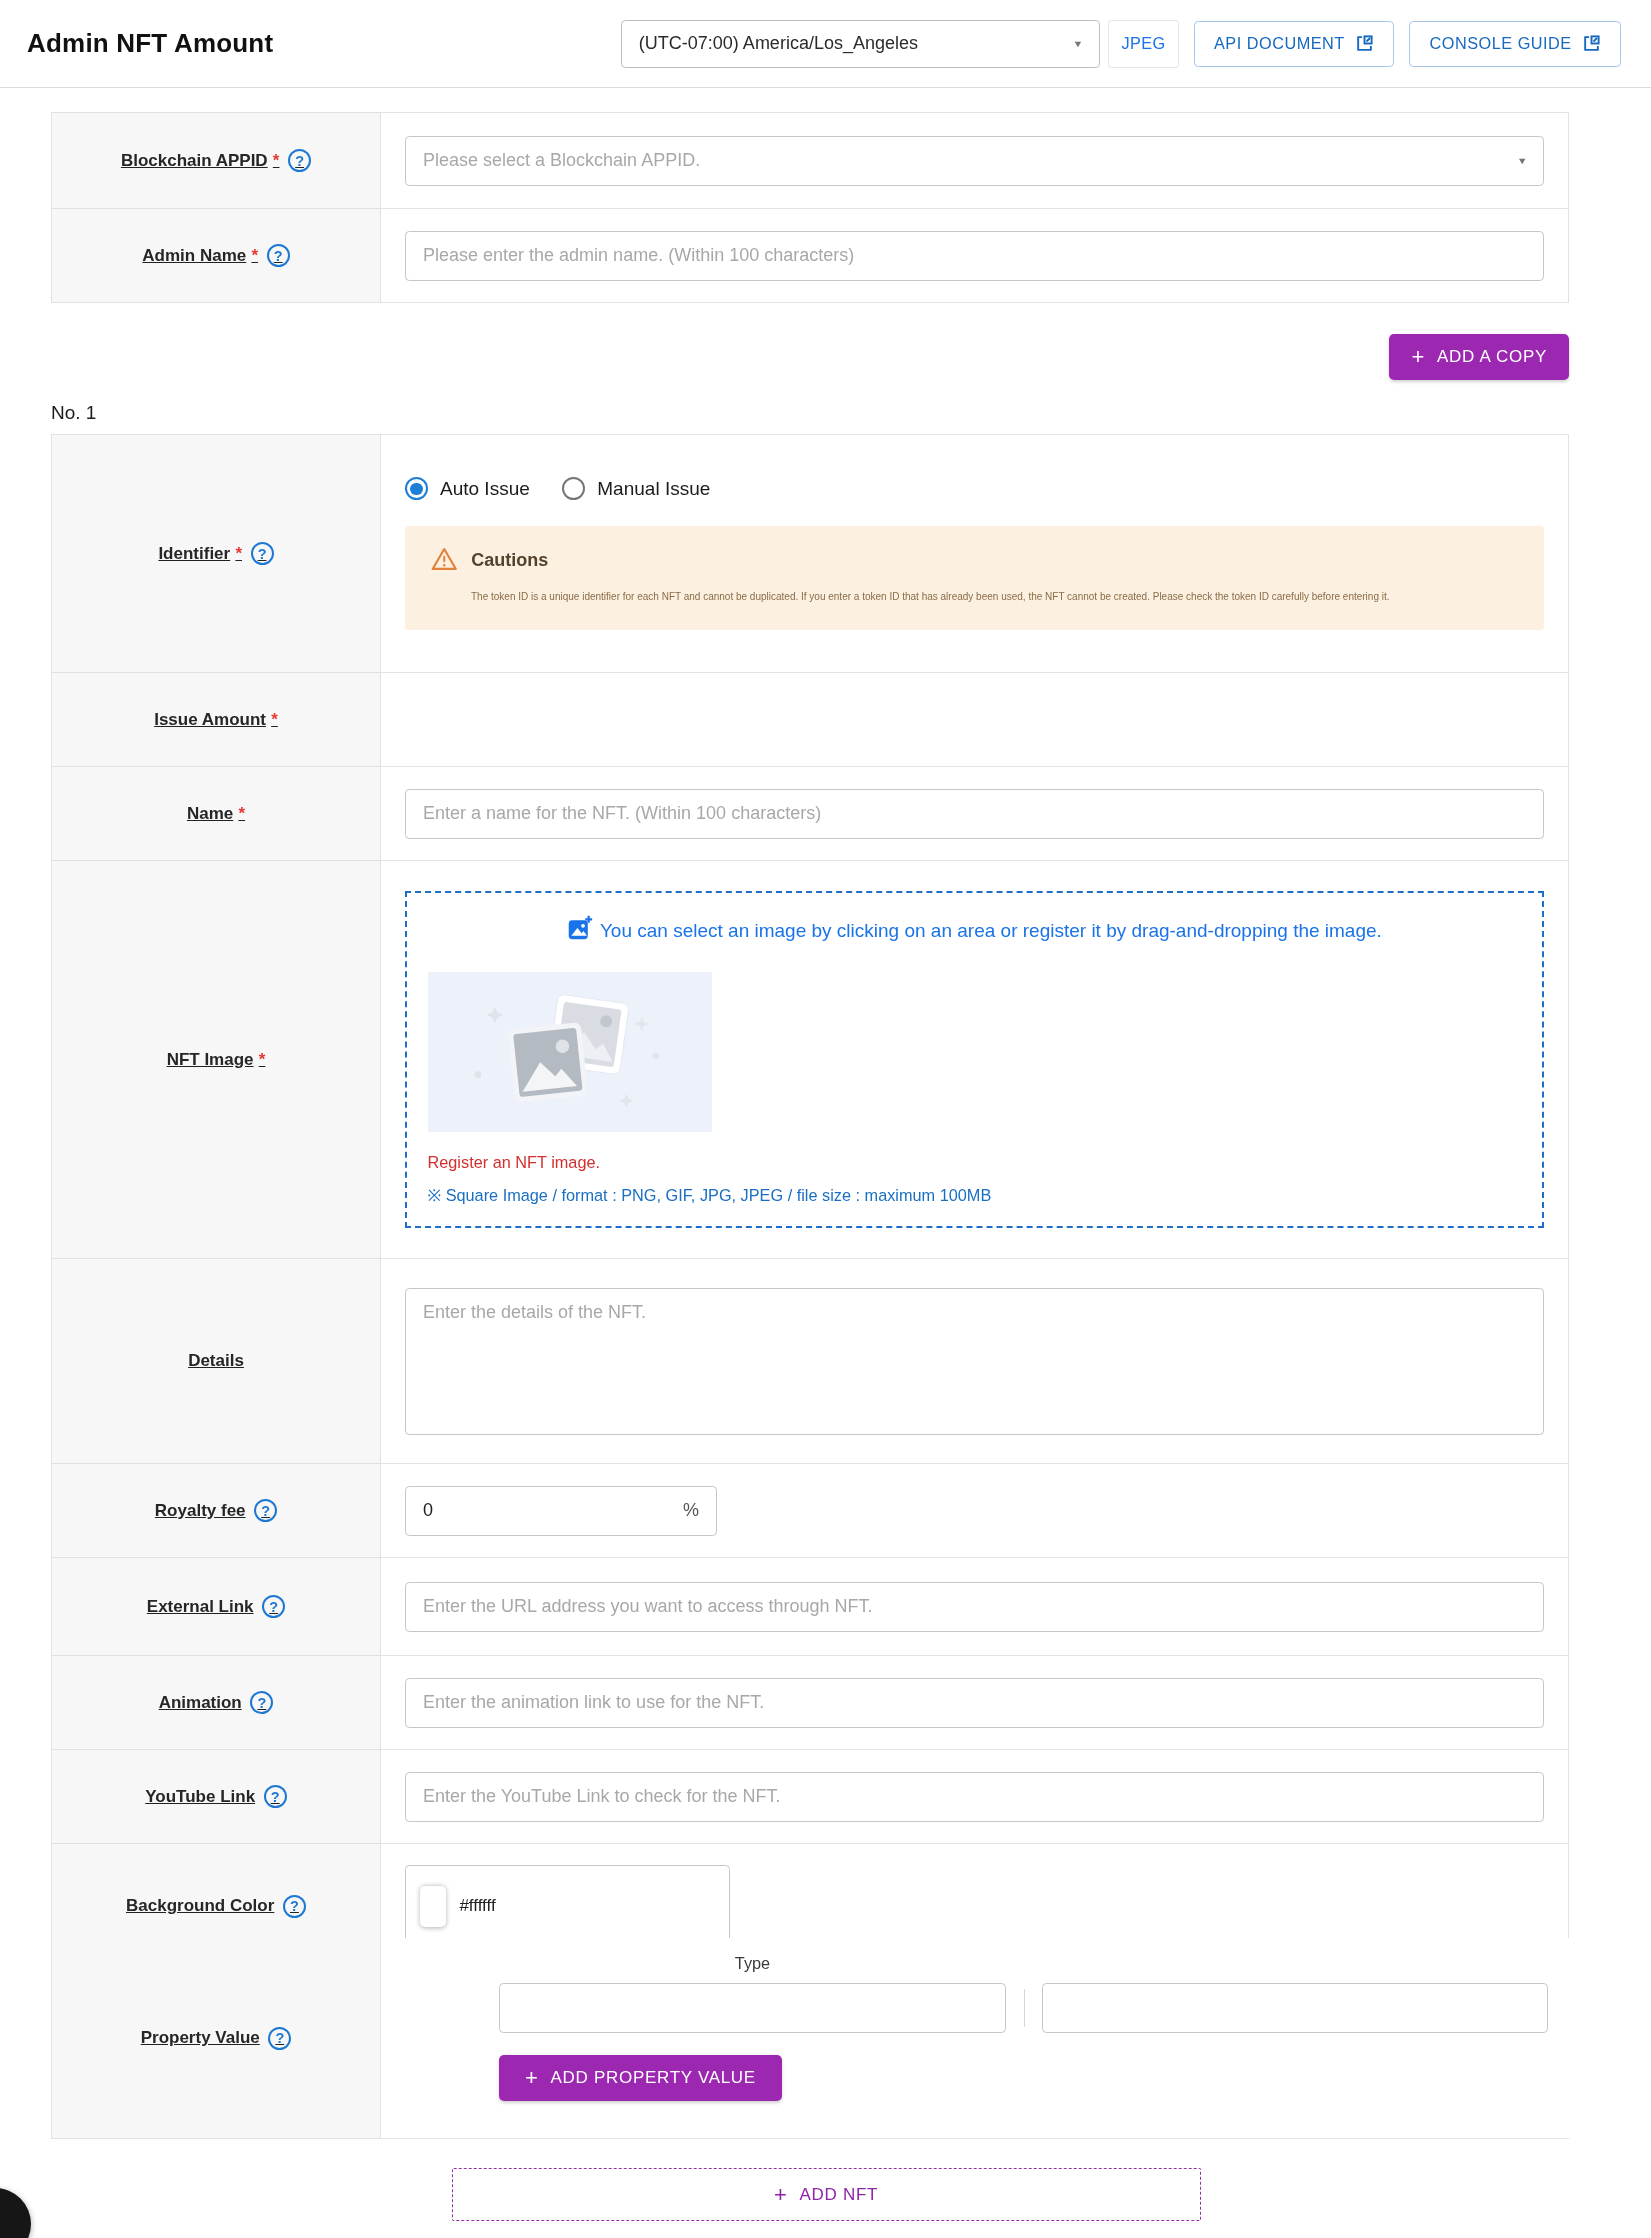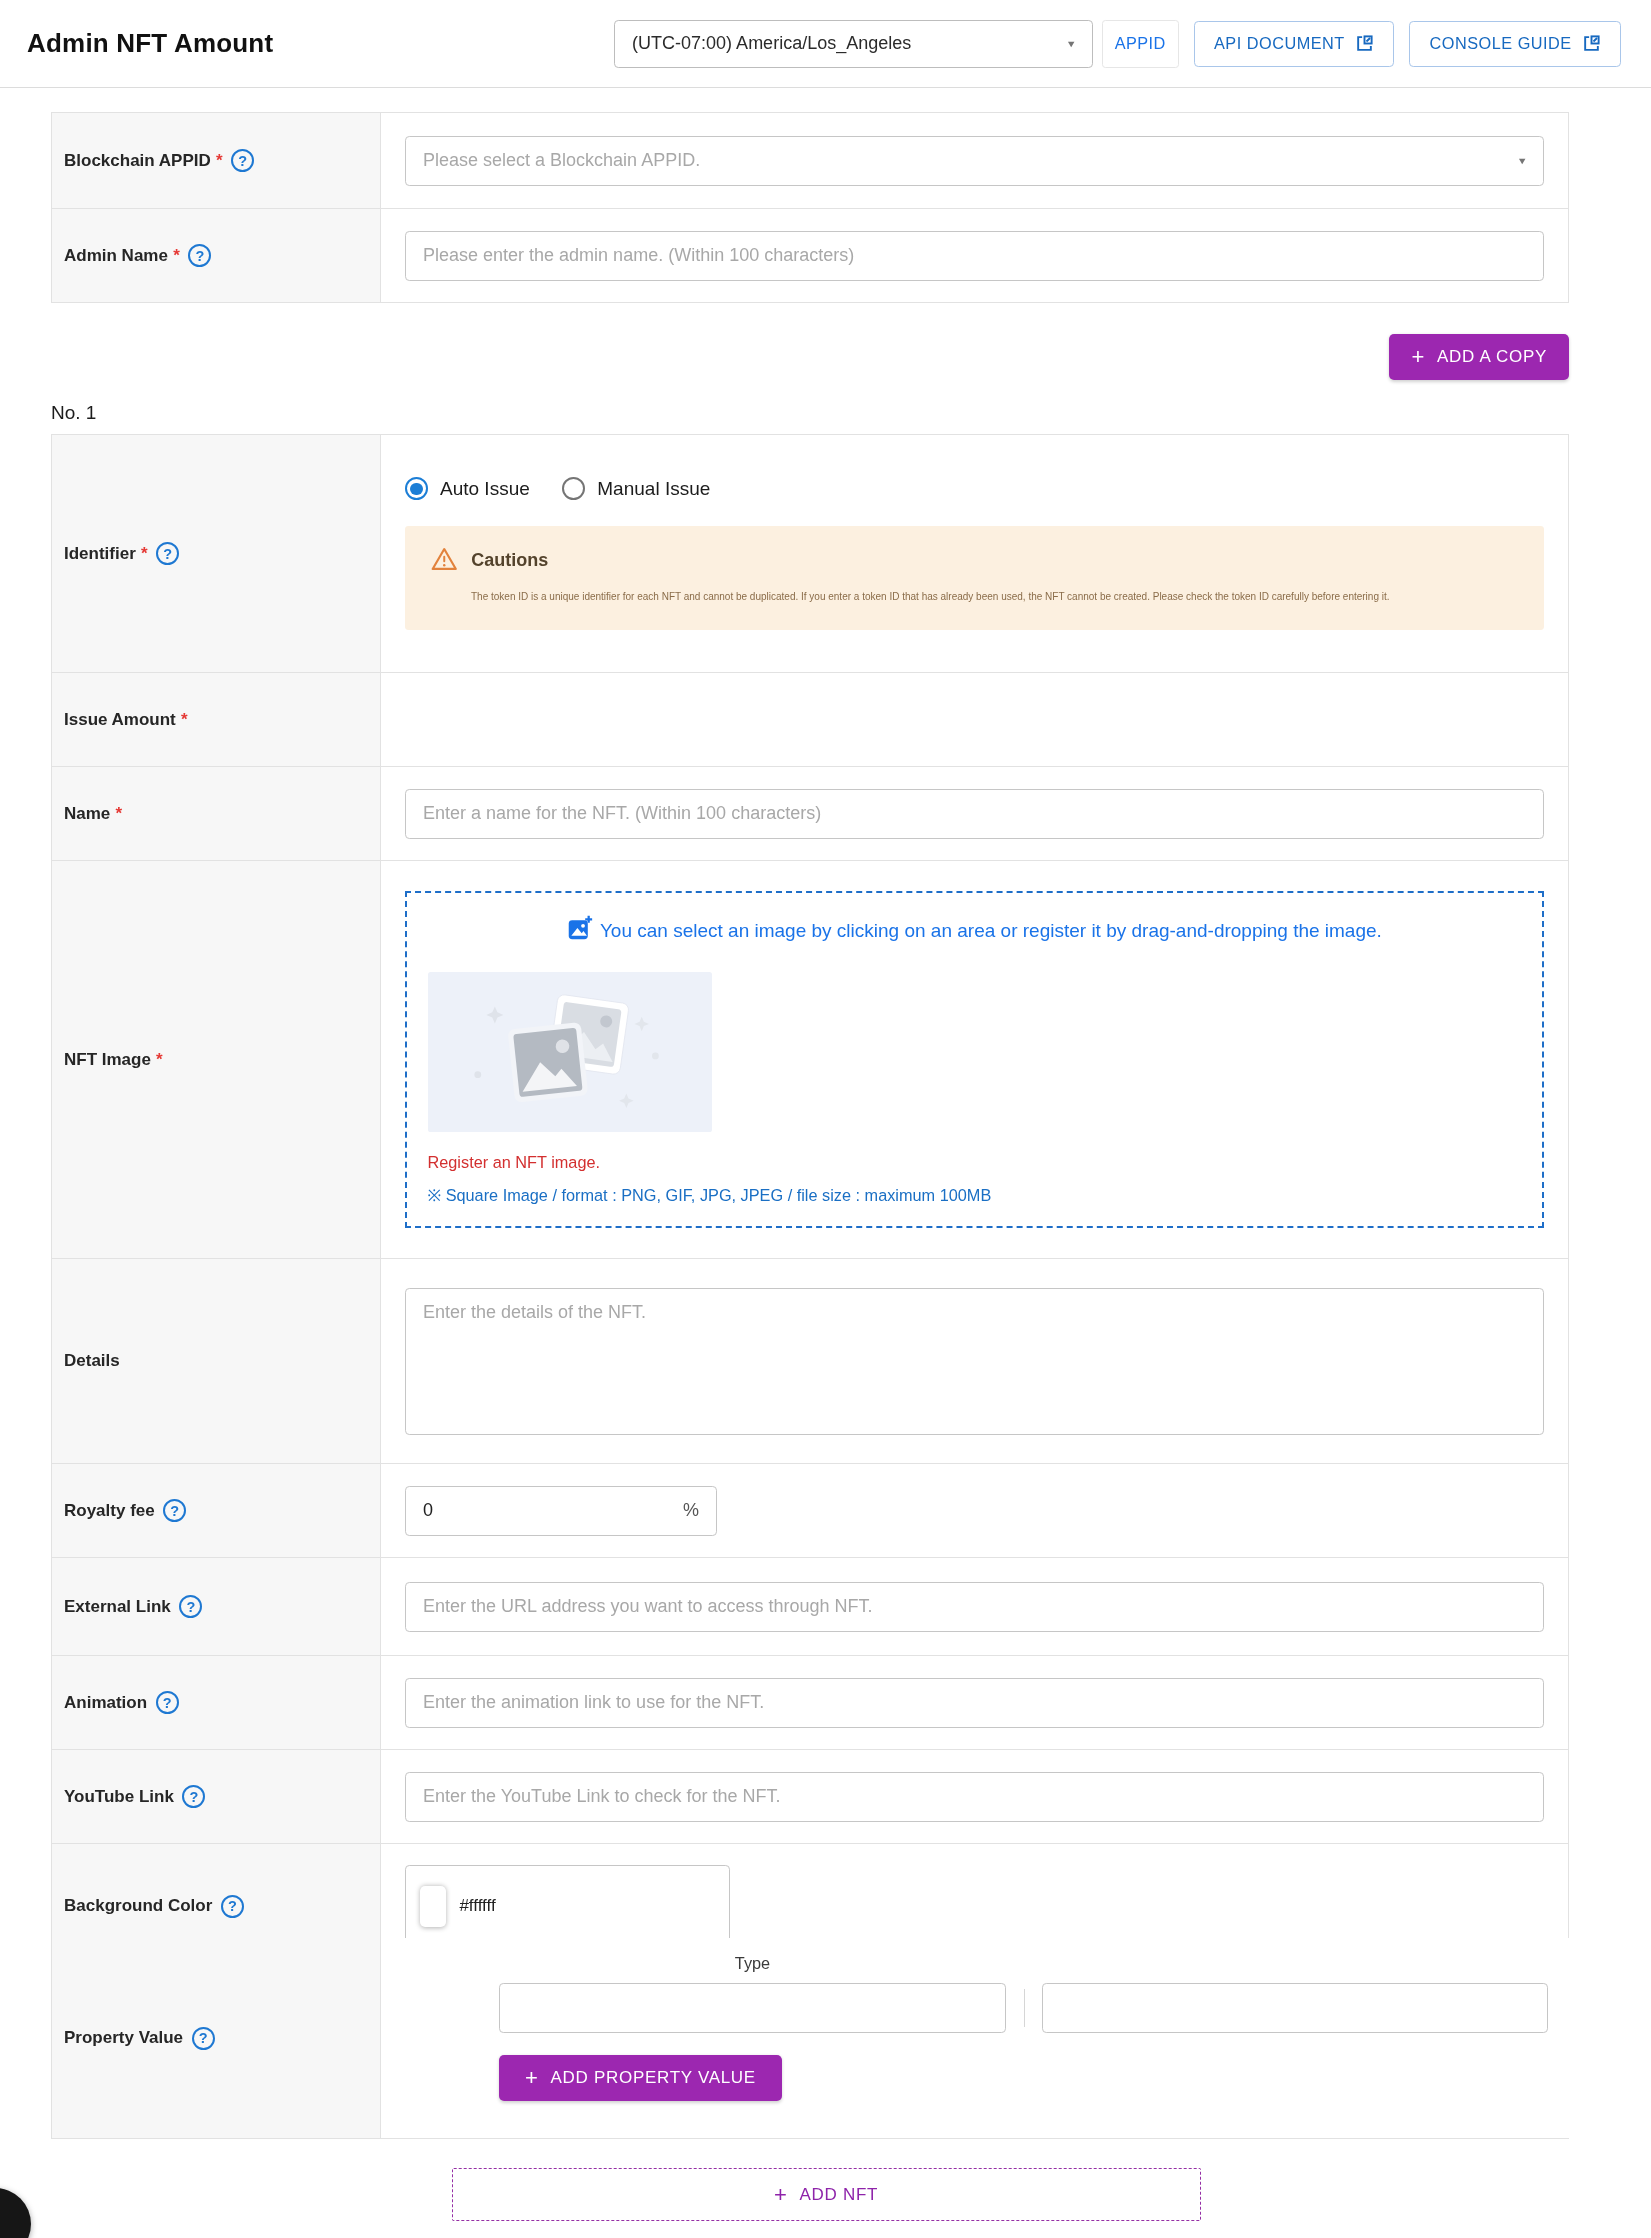--- a/index.html
+++ b/index.html
@@ -24,22 +24,22 @@
               font-size:16.3px; letter-spacing:0.4px; cursor:pointer;
               display:flex; align-items:center; justify-content:center; padding:0 12px; }
   .link-btn { height:46px; background:#fff; border:0.9px solid #a9c6ea; border-radius:4.3px;
               color:#1769c0; font-size:16.3px; font-weight:500; letter-spacing:0.5px;
               display:flex; align-items:center; gap:10.3px; padding:0 19px; cursor:pointer; }
   .ext-ico { display:inline-flex; }
   
   .form-table { margin:24px 83px 0 51px; border:0.9px solid #e2e2e2; border-bottom:none; }
   .row { display:grid; grid-template-columns:329px 1fr; border-bottom:0.9px solid #e2e2e2; }
   .label-cell { background:#f7f7f7; border-right:0.9px solid #e2e2e2;
-                display:flex; align-items:center; justify-content:flex-start; gap:8.6px;
-                padding:0 12px; text-align:center; }
+                display:flex; align-items:center; justify-content:center; gap:8.6px;
+                padding:0 12px; text-align:center;text-decoration:underline; }
   .lbl { font-size:17px; font-weight:700; color:#262626; }
   .req { color:#e53935; font-size:17px; font-weight:700; margin-left:-3.4px; }
   .help { width:23px; height:23px; border:2.1px solid #1e78d2; border-radius:50%;
           color:#1e78d2; font-size:14.5px; font-weight:700; display:inline-flex;
           align-items:center; justify-content:center; cursor:pointer; flex:0 0 auto; }
   .field-cell { background:#fff; padding:20.5px 24px; display:flex; flex-direction:column; justify-content:center; }
   .tbox { width:100%; height:50px; border:0.9px solid #c6c6c6; border-radius:4.3px;
           padding:0 17px; font-size:18px; color:#212121; background:#fff;
           font-family:"Liberation Sans", sans-serif; outline:none; }
   .tbox::placeholder, textarea::placeholder { color:#a8a8a8; opacity:1; }
@@ -108,21 +108,21 @@
 <body>
 
 <div class="header">
   <div class="page-title">Admin NFT Amount</div>
   <div class="header-right">
     <div class="tz-group">
       <div class="tz-select">
         <span class="tz-text">(UTC-07:00) America/Los_Angeles</span>
         <span class="caret">▼</span>
       </div>
-      <button class="auto-btn">APPID</button>
+      <button class="auto-btn">JPEG</button>
     </div>
     <button class="link-btn">
       <span>API DOCUMENT</span>
       <span class="ext-ico">
         <svg width="19" height="19" viewBox="0 0 24 24" fill="none" stroke="#1769c0" stroke-width="2.4">
           <path d="M9 4 H4 V20 H20 V15"></path>
             <rect x="12" y="3" width="9" height="9" fill="none"></rect>
             <path d="M14.5 9.5 L19 5"></path>
         </svg>
       </span>

